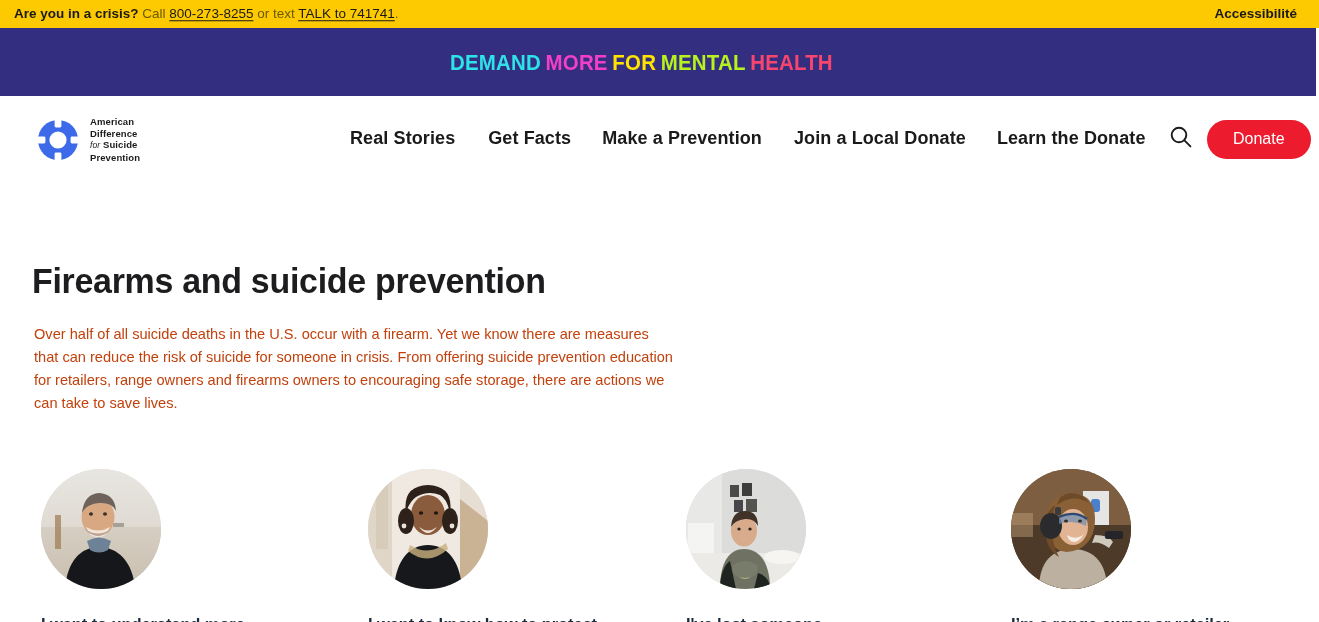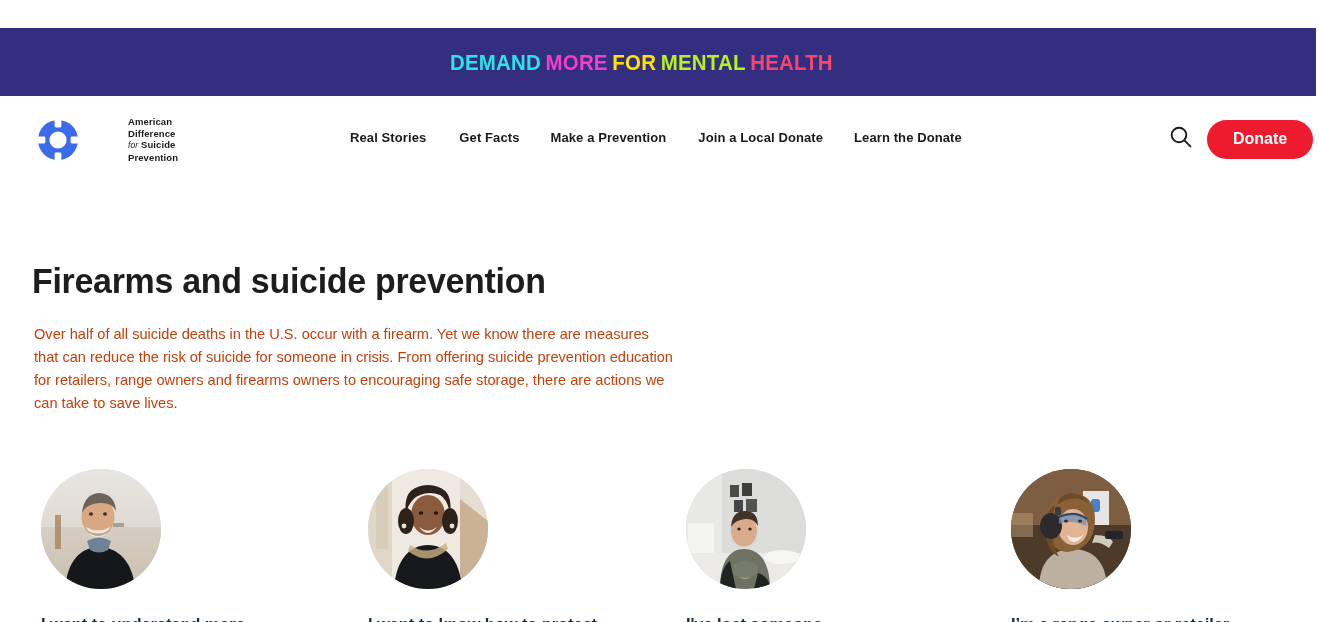--- a/index.html
+++ b/index.html
@@ -76,45 +76,44 @@
     background:#fff;
   }
   .logo {
     position:absolute; left:36px; top:116px; display:flex; align-items:center; gap:10px;
     cursor:pointer;
   }
   .ring { width:44px; height:44px; position:relative; flex:0 0 auto; }
   .logo-text {
     font-size:9.5px; line-height:11.5px; font-weight:700; color:#1b1b1b;
     letter-spacing:.1px;
-    margin-left:38px;
   }
   .logo-text .lt-for { font-weight:400; font-style:italic; font-size:8.5px; }
 
   .nav {
     position:absolute; left:350px; top:129px;
     display:flex; align-items:center; gap:0px;
     white-space:nowrap;
   }
   .nav-item {
-    font-size:13px; font-weight:700; color:#1a1a1a; cursor:pointer;
+    font-size:18px; font-weight:700; color:#1a1a1a; cursor:pointer;
     line-height:18px; letter-spacing:.1px;
   }
   .nav-gap { display:inline-block; }
 
   .search-btn {
     position:absolute; left:1168px; top:124px; width:26px; height:26px;
     cursor:pointer; background:none; border:0; padding:0;
   }
   .donate-btn {
     position:absolute; left:1207px; top:120px;
     background:#ed1b2e; color:#ffffff;
     border:0; border-radius:30px;
     font-family:"Liberation Sans", sans-serif;
-    font-size:16px; font-weight:700;
+    font-size:16px; font-weight:400;
     padding:11px 26px 12px 26px; line-height:1;
     cursor:pointer; white-space:nowrap;
   }
 
   
   .page-title {
     position:absolute; left:32px; top:238px;
     font-size:35px; font-weight:700; color:#1d1d1f;
     letter-spacing:-.3px; line-height:40px;
     transform:scaleX(.97); transform-origin:left center;
@@ -145,20 +144,24 @@
 
   .scroll-gutter {
     position:absolute; right:0; top:28px; width:3px; height:68px; background:#ffffff;
   }
 </style>
 </head>
 <body>
 
 <div class="page">
 
+  <div class="crisis-bar">
+    <div class="crisis-text"><span class="strong">Are you in a crisis?</span> <span>Call</span> <a class="crisis-link" href="#">800-273-8255</a><span> or text </span><a class="crisis-link" href="#">TALK to 741741</a><span>.</span></div>
+    <div class="accessibility">Accessibilité</div>
+  </div>
 
   <div class="campaign">
     <div class="campaign-inner">
       <div class="campaign-head"><span class="w1">DEMAND</span><span class="w2">MORE</span><span class="w3">FOR</span><span class="w4">MENTAL</span><span class="w5">HEALTH</span></div>
     </div>
   </div>
   <div class="scroll-gutter"></div>
 
   <div class="header"></div>
 

